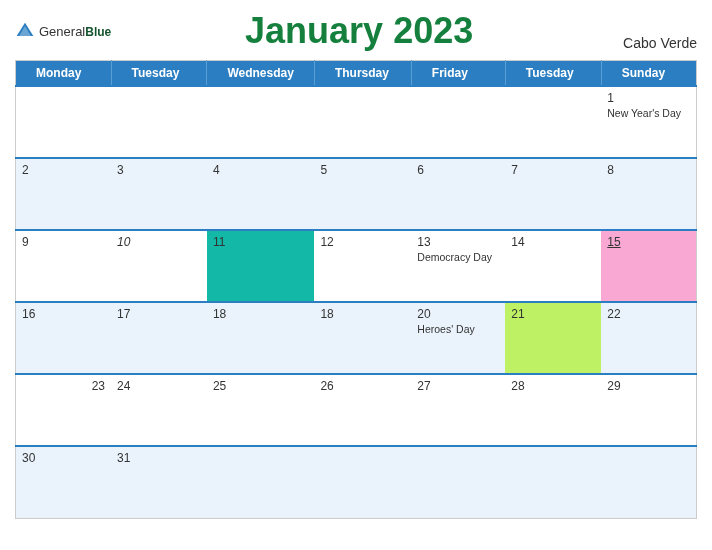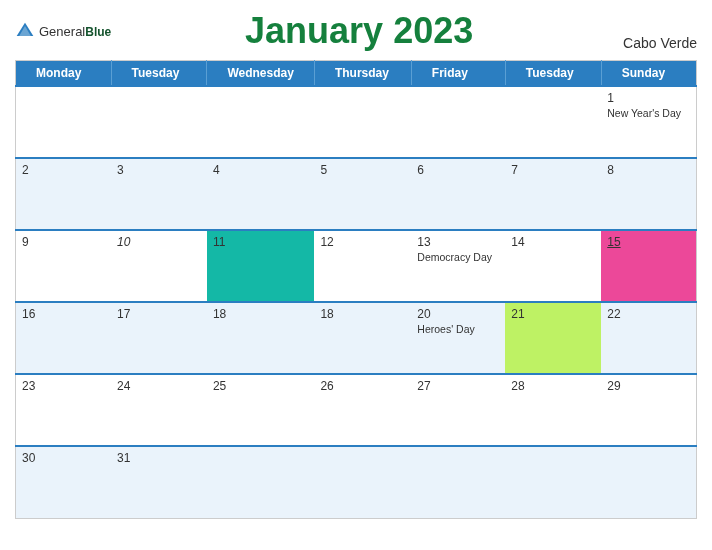--- a/index.html
+++ b/index.html
@@ -166,21 +166,21 @@
           <td style="background: rgb(255, 255, 255);">
             <span class="day-number">12</span>
           </td>
           <td style="background: rgb(255, 255, 255);">
             <span class="day-number">13</span>
             <span class="holiday-name">Democracy Day</span>
           </td>
           <td style="background: rgb(255, 255, 255);">
             <span class="day-number">14</span>
           </td>
-          <td style="background: #ec4899; text-decoration: underline;">
+          <td style="background: #f9a8d4; text-decoration: underline;">
             <span class="day-number">15</span>
           </td>
         </tr>
         <tr>
           <td style="background: rgb(234, 243, 251);">
             <span class="day-number">16</span>
           </td>
           <td style="background: rgb(234, 243, 251);">
             <span class="day-number">17</span>
           </td>
@@ -195,21 +195,21 @@
             <span class="holiday-name">Heroes' Day</span>
           </td>
           <td style="background: #bef264;">
             <span class="day-number">21</span>
           </td>
           <td style="background: rgb(234, 243, 251);">
             <span class="day-number">22</span>
           </td>
         </tr>
         <tr>
-          <td style="background: rgb(255, 255, 255);">
+          <td style="background: rgb(255, 255, 255); text-align: right;">
             <span class="day-number">23</span>
           </td>
           <td style="background: rgb(255, 255, 255);">
             <span class="day-number">24</span>
           </td>
           <td style="background: rgb(255, 255, 255);">
             <span class="day-number">25</span>
           </td>
           <td style="background: rgb(255, 255, 255);">
             <span class="day-number">26</span>

